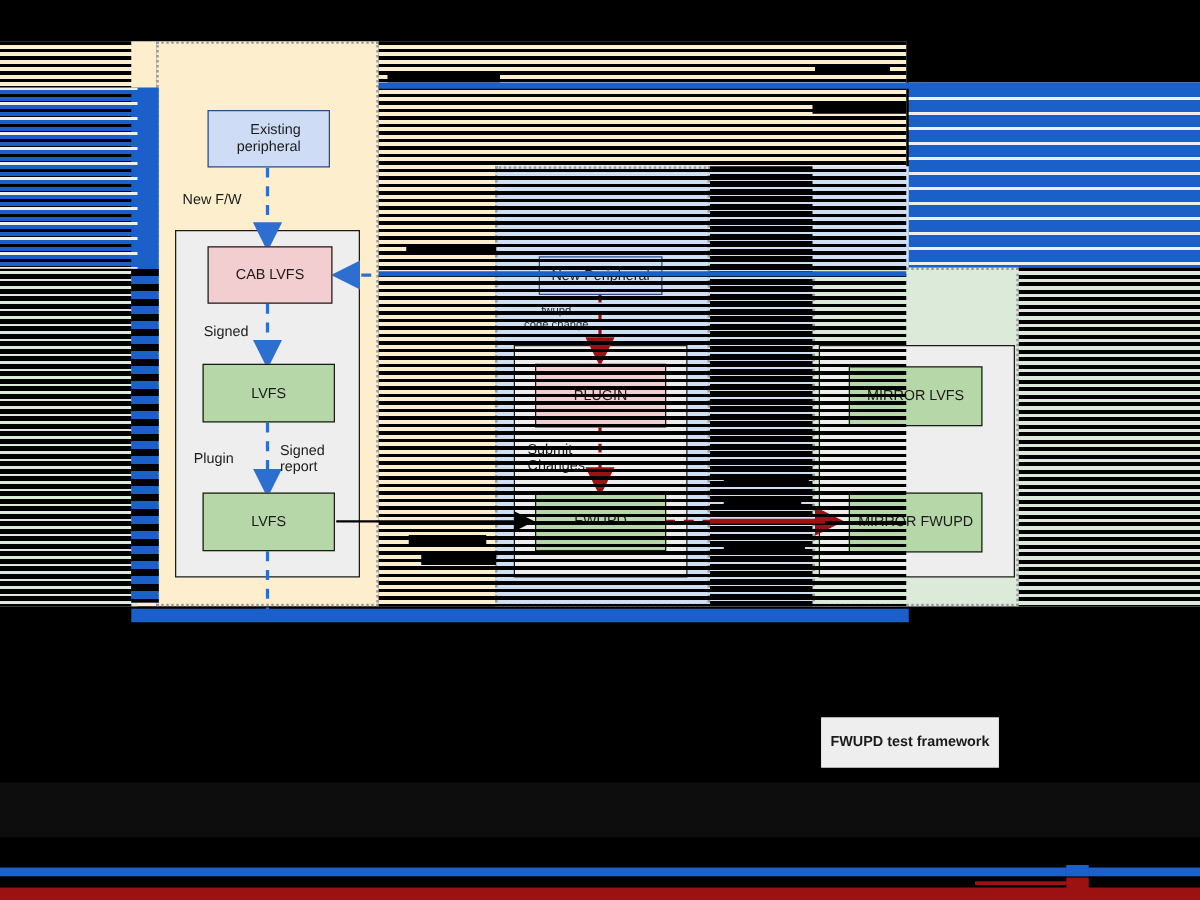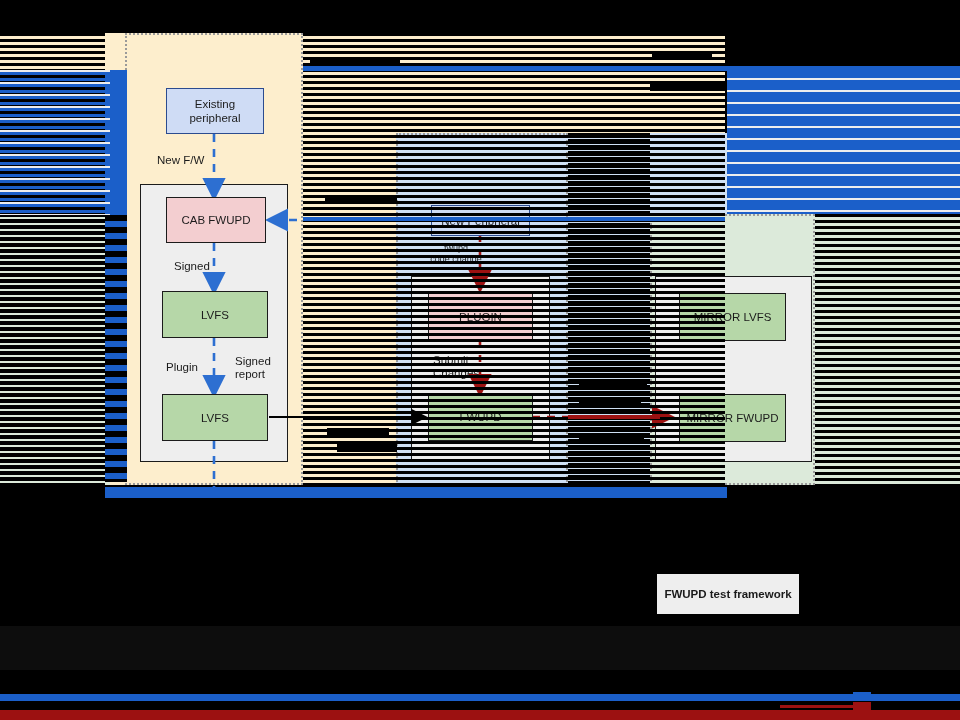--- a/index.html
+++ b/index.html
@@ -69,21 +69,20 @@
 
   
   .elabel{
     position:absolute;
     font-size:11.5px;
     color:#1b1b1b;
     line-height:13px;
     z-index:6;
     white-space:pre-line;
     text-align:center;
-    margin-left:11px;
   }
   .elabel.small{font-size:9px;line-height:10.5px;}
 
   
   .conn{position:absolute;z-index:4;}
   svg{overflow:visible;display:block;}
 
   
   .scan{
     position:absolute;
@@ -152,24 +151,24 @@
 
     <line x1="480" y1="235" x2="480" y2="288" stroke="#9c1111" stroke-width="2.6" stroke-dasharray="7,7" marker-end="url(#ah-red)"></line>
 
     <line x1="480" y1="341" x2="480" y2="392" stroke="#9c1111" stroke-width="2.6" stroke-dasharray="7,7" marker-end="url(#ah-red)"></line>
 
     <line x1="269" y1="417" x2="424" y2="417" stroke="#000000" stroke-width="1.8" marker-end="url(#ah-black)"></line>
 
     <line x1="532" y1="417" x2="670" y2="417" stroke="#9c1111" stroke-width="2.6" stroke-dasharray="8,7" marker-end="url(#ah-red)"></line>
   </svg>
 
-  <div class="node blue" style="left:166px;top:88px;width:98px;height:46px;">Existing
+  <div class="node blue" style="left:166px;top:88px;width:98px;height:46px;text-align:right;">Existing
 peripheral</div>
 
-  <div class="node pink" style="left:166px;top:197px;width:100px;height:46px;">CAB FWUPD</div>
+  <div class="node pink" style="left:166px;top:197px;width:100px;height:46px;">CAB LVFS</div>
 
   <div class="node green" style="left:162px;top:291px;width:106px;height:47px;">LVFS</div>
 
   <div class="node green" style="left:162px;top:394px;width:106px;height:47px;">LVFS</div>
 
   <div class="node blue" style="left:431px;top:205px;width:99px;height:31px;">New Peripheral</div>
 
   <div class="node pink" style="left:428px;top:291px;width:105px;height:51px;">PLUGIN</div>
 
   <div class="node green" style="left:428px;top:393px;width:105px;height:48px;">FWUPD</div>

